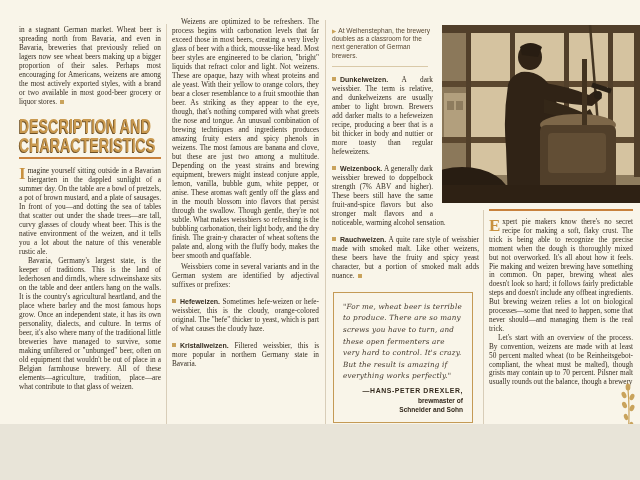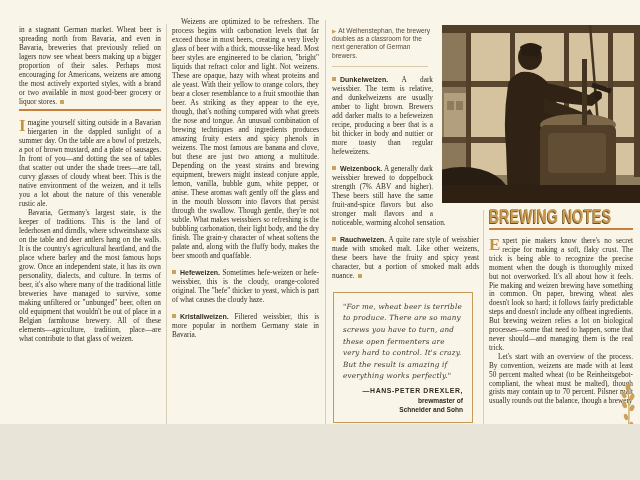--- a/index.html
+++ b/index.html
@@ -59,30 +59,35 @@
   .sprig{position:absolute;left:620px;top:383px;}
 </style>
 </head>
 <body>
 
 <div class="spread">
 
   <div class="body-col" style="left:19px;top:25px;width:142px;">
     <div class="para"><span>in a stagnant German market. Wheat beer is spreading north from Bavaria, and even in Bavaria, breweries that previously relied on lagers now see wheat beers making up a bigger proportion of their sales. Perhaps most encouraging for Americans, weizens are among the most actively exported styles, with a brand or two available in most good-beer grocery or liquor stores.</span><span class="endmark"></span></div>
 
+    <div class="headline">
+      <span class="hl-line">DESCRIPTION AND</span>
+      <span class="hl-line">CHARACTERISTICS</span>
+    </div>
     <div class="head-rule"></div>
 
     <div class="para">
       <span class="dropcap">I</span><span>magine yourself sitting outside in a Bavarian biergarten in the dappled sunlight of a summer day. On the table are a bowl of pretzels, a pot of brown mustard, and a plate of sausages. In front of you—and dotting the sea of tables that scatter out under the shade trees—are tall, curvy glasses of cloudy wheat beer. This is the native environment of the weizen, and it tells you a lot about the nature of this venerable rustic ale.</span>
     </div>
     <div class="para indent"><span>Bavaria, Germany's largest state, is the keeper of traditions. This is the land of lederhosen and dirndls, where schweinshaxe sits on the table and deer antlers hang on the walls. It is the country's agricultural heartland, and the place where barley and the most famous hops grow. Once an independent state, it has its own personality, dialects, and culture. In terms of beer, it's also where many of the traditional little breweries have managed to survive, some making unfiltered or "unbunged" beer, often on old equipment that wouldn't be out of place in a Belgian farmhouse brewery. All of these elements—agriculture, tradition, place—are what contribute to that glass of weizen.</span></div>
   </div>
 
   <div class="body-col" style="left:172px;top:17px;width:147px;">
     <div class="para indent"><span>Weizens are optimized to be refreshers. The process begins with carbonation levels that far exceed those in most beers, creating a very lively glass of beer with a thick, mousse-like head. Most beer styles are engineered to be clarion, "bright" liquids that refract color and light. Not weizens. These are opaque, hazy with wheat proteins and ale yeast. With their yellow to orange colors, they bear a closer resemblance to a fruit smoothie than beer. As striking as they appear to the eye, though, that's nothing compared with what greets the nose and tongue. An unusual combination of brewing techniques and ingredients produces amazing fruity esters and spicy phenols in weizens. The most famous are banana and clove, but these are just two among a multitude. Depending on the yeast strains and brewing equipment, brewers might instead conjure apple, lemon, vanilla, bubble gum, white pepper, or anise. These aromas waft gently off the glass and in the mouth blossom into flavors that persist through the swallow. Though gentle, they're not subtle. What makes weissbiers so refreshing is the bubbling carbonation, their light body, and the dry finish. The grain-y character of wheat softens the palate and, along with the fluffy body, makes the beer smooth and quaffable.</span></div>
+    <div class="para indent" style="margin-top:2px;"><span>Weissbiers come in several variants and in the German system are identified by adjectival suffixes or prefixes:</span></div>
 
     <div class="bullet">
       <span class="bsq"></span><span class="blbl">Hefeweizen.</span>
       <span>Sometimes hefe-weizen or hefe-weissbier, this is the cloudy, orange-colored original. The "hefe" thicker to yeast, which is part of what causes the cloudy haze.</span>
     </div>
     <div class="bullet">
       <span class="bsq"></span><span class="blbl">Kristallweizen.</span>
       <span>Filtered weissbier, this is more popular in northern Germany state in Bavaria.</span>
     </div>
   </div>
@@ -146,23 +151,20 @@
       <div class="quote-text">"For me, wheat beer is terrible to produce. There are so many screws you have to turn, and these open fermenters are very hard to control. It's crazy. But the result is amazing if everything works perfectly."</div>
       <div class="quote-attr">
         <span class="attr-name">—HANS-PETER DREXLER,</span>
         <span class="attr-sub">brewmaster of</span>
         <span class="attr-sub">Schneider and Sohn</span>
       </div>
     </div>
   </div>
 
   <div class="body-col" style="left:489px;top:206px;width:144px;line-height:8.9px;">
-    <div class="headline" style="margin-top:0;">
-      <span class="hl-line">BREWING NOTES</span>
-    </div>
     <div class="head-rule"></div>
 
     <div class="para">
       <span class="dropcap">E</span><span>xpert pie makers know there's no secret recipe for making a soft, flaky crust. The trick is being able to recognize the precise moment when the dough is thoroughly mixed but not overworked. It's all about how it feels. Pie making and weizen brewing have something in common. On paper, brewing wheat ales doesn't look so hard; it follows fairly predictable steps and doesn't include any offbeat ingredients. But brewing weizen relies a lot on biological processes—some that need to happen, some that never should—and managing them is the real trick.</span>
     </div>
     <div class="para indent"><span>Let's start with an overview of the process. By convention, weizens are made with at least 50 percent malted wheat (to be Reinheitsgebot-compliant, the wheat must be malted), though grists may contain up to 70 percent. Pilsner malt usually rounds out the balance, though a brewery</span></div>
   </div>
 
   <div class="vrule" style="left:166px;top:24px;height:412px;"></div>
   <div class="vrule" style="left:325px;top:20px;height:416px;"></div>

